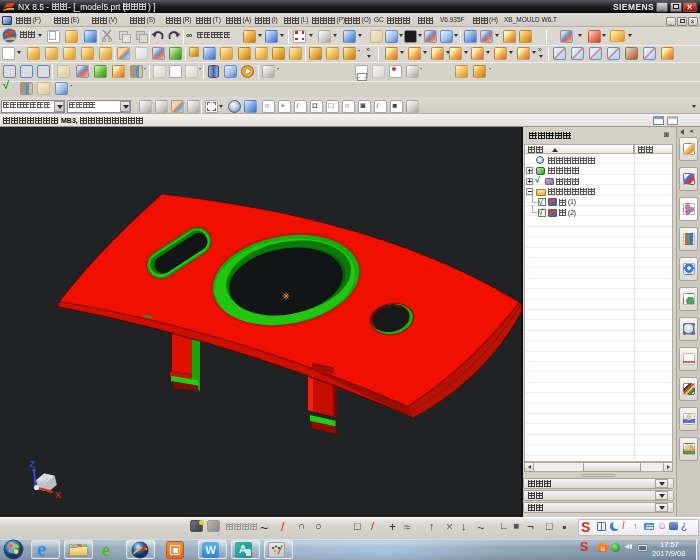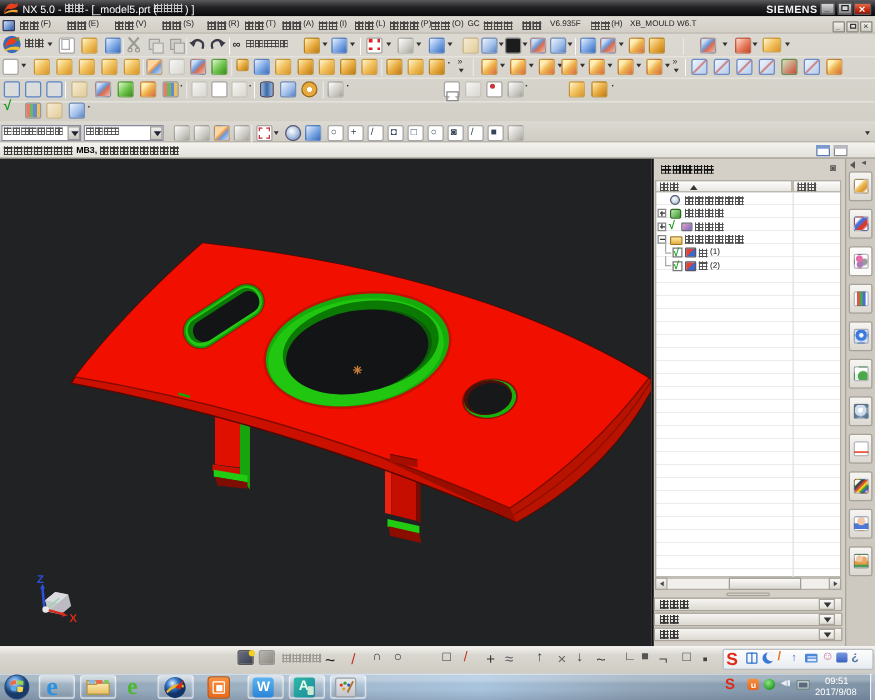--- a/index.html
+++ b/index.html
@@ -5,21 +5,21 @@
 #pg{position:relative;width:700px;height:560px;background:#d6d2ca}
 i,b,span{display:block}
 </style></head><body>
 <div id="pg">
 <div style="position:absolute;left:0;top:0;width:700px;height:13px;background:linear-gradient(180deg,#5a5a5e,#232325 45%,#09090b)">
 <svg style="position:absolute;left:2px;top:1px" width="13" height="11" viewBox="0 0 13 11">
         <path d="M1 9 Q4 1 8 2 Q11 3 12 1 L12 4 Q9 7 5 6 Q2 6 2 9 Z" fill="#e8401c"></path>
         <path d="M1 10 Q5 6 12 7 L12 9 Q6 8 2 10 Z" fill="#f0a030"></path>
       </svg>
 </div>
-<span style="position:absolute;left:18px;top:2.5px;font-size:8.5px;font-family:'Liberation Sans',sans-serif;color:#fff;white-space:nowrap;line-height:1">NX 5.0 - </span>
+<span style="position:absolute;left:18px;top:2.5px;font-size:8.5px;font-family:'Liberation Sans',sans-serif;color:#fff;white-space:nowrap;line-height:1">NX 8.5 - </span>
 <i style="left:52.0px;top:3.0px;width:7.0px;height:7.0px;position:absolute;background:repeating-linear-gradient(0deg,#fff 0 1px,transparent 1px 2.6px),repeating-linear-gradient(90deg,#fff 0 1px,transparent 1px 2.8px);opacity:0.75"></i>
     <i style="left:60.0px;top:3.0px;width:7.0px;height:7.0px;position:absolute;background:repeating-linear-gradient(0deg,#fff 0 1px,transparent 1px 2.6px),repeating-linear-gradient(90deg,#fff 0 1px,transparent 1px 2.8px);opacity:0.75"></i>
 <span style="position:absolute;left:68px;top:2.5px;font-size:8.5px;font-family:'Liberation Sans',sans-serif;color:#fff;white-space:nowrap;line-height:1">- [_model5.prt (</span>
 <i style="left:123.0px;top:3.0px;width:7.0px;height:7.0px;position:absolute;background:repeating-linear-gradient(0deg,#fff 0 1px,transparent 1px 2.6px),repeating-linear-gradient(90deg,#fff 0 1px,transparent 1px 2.8px);opacity:0.75"></i>
     <i style="left:131.0px;top:3.0px;width:7.0px;height:7.0px;position:absolute;background:repeating-linear-gradient(0deg,#fff 0 1px,transparent 1px 2.6px),repeating-linear-gradient(90deg,#fff 0 1px,transparent 1px 2.8px);opacity:0.75"></i>
     <i style="left:139.0px;top:3.0px;width:7.0px;height:7.0px;position:absolute;background:repeating-linear-gradient(0deg,#fff 0 1px,transparent 1px 2.6px),repeating-linear-gradient(90deg,#fff 0 1px,transparent 1px 2.8px);opacity:0.75"></i>
 <span style="position:absolute;left:148px;top:2.5px;font-size:8.5px;font-family:'Liberation Sans',sans-serif;color:#fff;white-space:nowrap;line-height:1">) ]</span>
 <span style="position:absolute;left:613px;top:2.5px;font-size:8.5px;font-family:'Liberation Sans',sans-serif;font-weight:bold;letter-spacing:0.4px;color:#f0f0f0;white-space:nowrap;line-height:1">SIEMENS</span>
 <b style="position:absolute;left:656px;top:2px;width:12px;height:10px;background:linear-gradient(180deg,#d8d8da,#85858a);border:1px solid #5a5a5e;border-radius:1px"></b>
 <span style="position:absolute;left:659.5px;top:3.5px;font-size:7px;font-family:'Liberation Sans',sans-serif;font-weight:bold;color:#111;white-space:nowrap;line-height:1">_</span>
@@ -595,15 +595,15 @@
       <line x1="9" y1="11" x2="13.5" y2="2" stroke="#b07830" stroke-width="1.6"></line>
     </svg>
 <span style="position:absolute;left:580px;top:541px;font-size:12px;font-family:'Liberation Sans',sans-serif;font-weight:bold;color:#e02818;white-space:nowrap;line-height:1">S</span>
 <b style="position:absolute;left:598px;top:543px;width:9px;height:9px;background:linear-gradient(180deg,#f89040,#e8641a);border-radius:2px"></b>
 <span style="position:absolute;left:600.5px;top:544.5px;font-size:7px;font-family:'Liberation Sans',sans-serif;font-weight:bold;color:#fff;white-space:nowrap;line-height:1">u</span>
 <b style="position:absolute;left:611px;top:543px;width:9px;height:9px;border-radius:50%;background:radial-gradient(circle at 40% 35%,#8ae880,#2a9a2a 70%,#187018)"></b>
 <span style="position:absolute;left:623px;top:542.5px;font-size:8px;font-family:'Liberation Sans',sans-serif;color:#e8eef4;white-space:nowrap;line-height:1">◄</span>
 <b style="position:absolute;left:629.5px;top:544px;width:2.5px;height:5px;background:#e8eef4;border-radius:1px"></b>
 <b style="position:absolute;left:637px;top:543.5px;width:11px;height:8px;background:linear-gradient(180deg,#e8ecf0,#b8c0c8);border:1px solid #788;border-radius:1px"></b>
 <b style="position:absolute;left:639px;top:545.5px;width:7px;height:4px;background:#5a6a7a"></b>
-<span style="position:absolute;left:660px;top:540.5px;font-size:7.5px;font-family:'Liberation Sans',sans-serif;color:#fff;white-space:nowrap;line-height:1">09:51</span>
+<span style="position:absolute;left:660px;top:540.5px;font-size:7.5px;font-family:'Liberation Sans',sans-serif;color:#fff;white-space:nowrap;line-height:1">17:57</span>
 <span style="position:absolute;left:652px;top:550px;font-size:7.5px;font-family:'Liberation Sans',sans-serif;color:#fff;white-space:nowrap;line-height:1">2017/9/08</span>
 <b style="position:absolute;left:696px;top:538.5px;width:4px;height:21.5px;background:linear-gradient(90deg,rgba(255,255,255,.3),rgba(180,195,210,.8));border-left:1px solid #eef2f6"></b>
   </div>
 </body></html>

